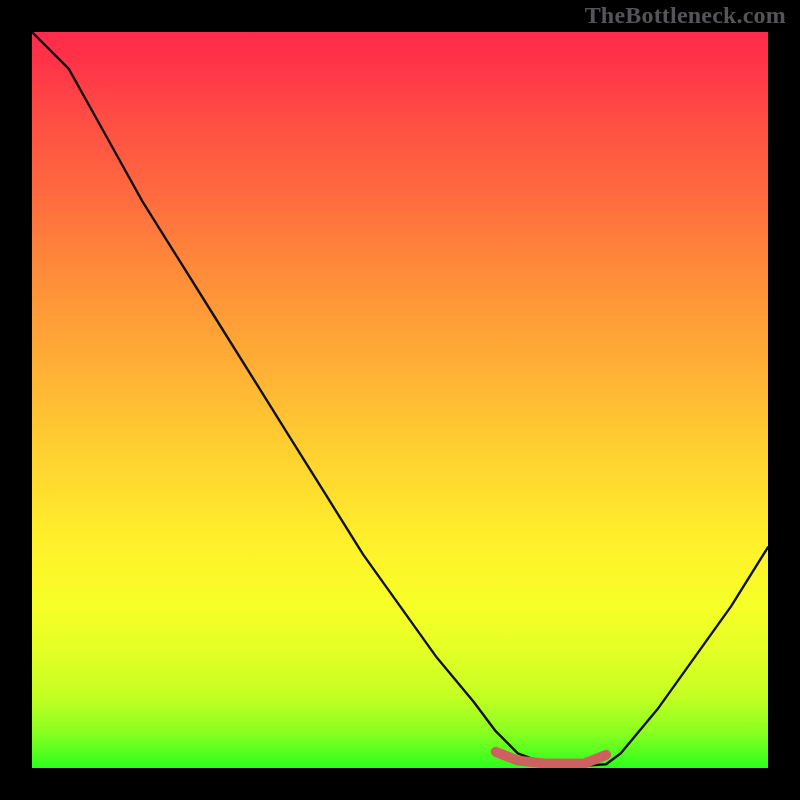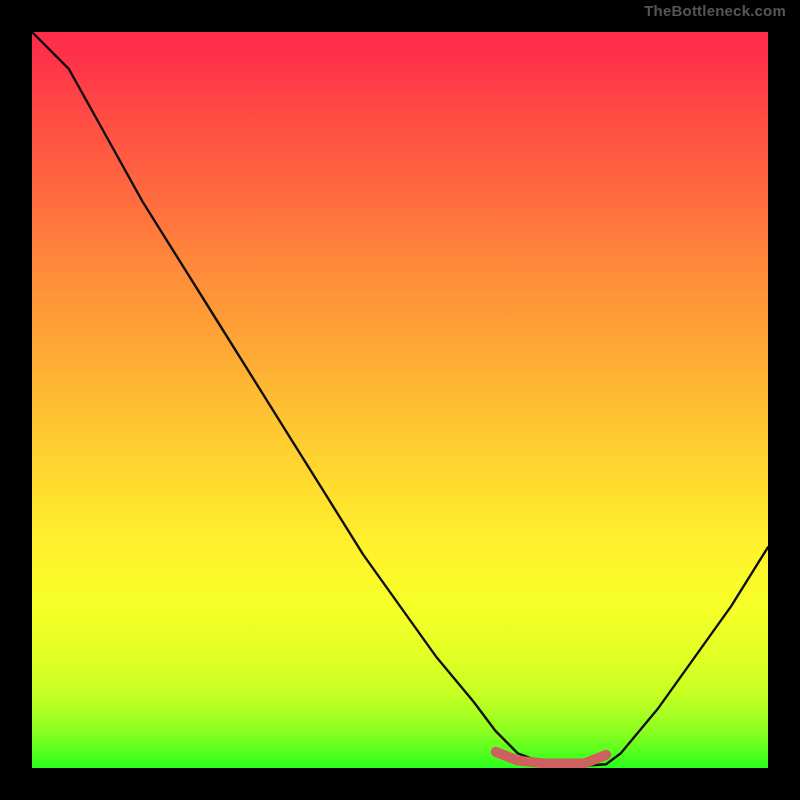--- a/index.html
+++ b/index.html
@@ -15,22 +15,22 @@
     left: 0;
     top: 0;
     width: 800px;
     height: 800px;
     background: #000;
   }
   .watermark {
     position: absolute;
     top: 2px;
     right: 14px;
-    font-family: Liberation Sans, sans-serif;
-    font-size: 15px;
+    font-family: Liberation Serif, serif;
+    font-size: 24px;
     font-weight: 600;
     color: #555558;
     letter-spacing: 0.2px;
   }
   .plot-wrap {
     position: absolute;
     left: 32px;
     top: 32px;
     width: 736px;
     height: 736px;

